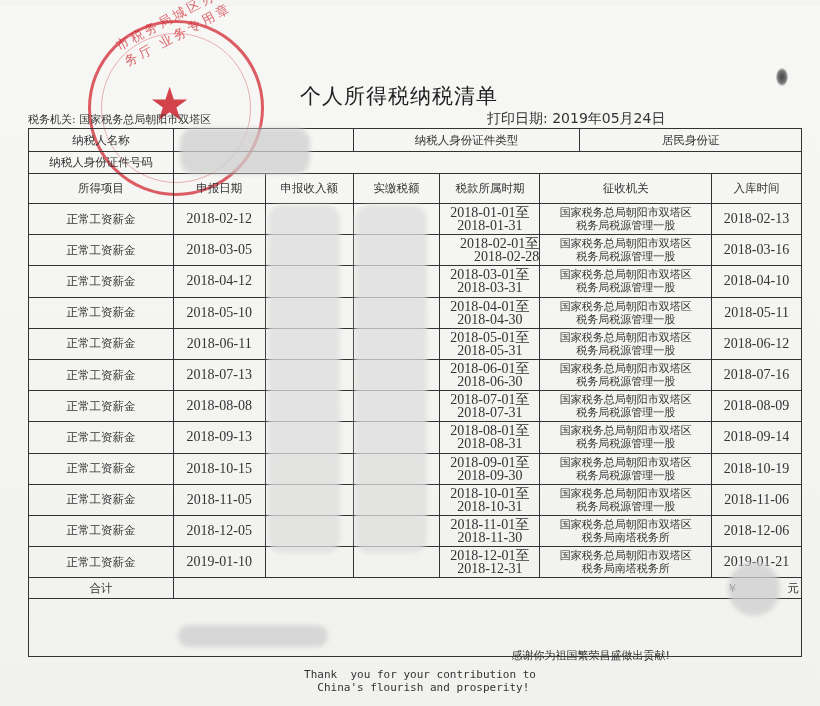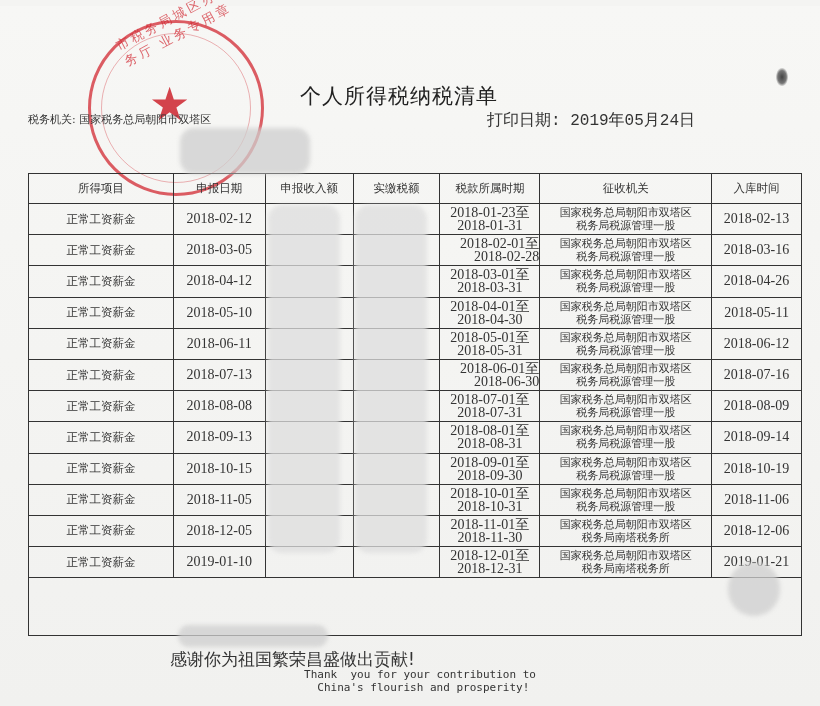--- a/index.html
+++ b/index.html
@@ -14,21 +14,21 @@
     background:linear-gradient(180deg,#f7f7f5 0%,#f1f1ef 100%);
   }
   .title {
     position:absolute; left:300px; top:82px; font-size:21px; letter-spacing:1px;
     font-family:"DejaVu Serif", serif; color:#222;
   }
   .office {
     position:absolute; left:28px; top:112px; font-size:11px; color:#333;
   }
   .printdate {
-    position:absolute; left:487px; top:110px; font-size:16px; color:#333;font-family:Liberation Mono, monospace;
+    position:absolute; left:487px; top:110px; font-size:14px; color:#333;
   }
   .speck {
     position:absolute; left:776px; top:68px; width:12px; height:18px;
     background:radial-gradient(ellipse at center,#444 0%,#777 50%,transparent 75%);
     border-radius:40%;
   }
   .grid {
     position:absolute; border-collapse:collapse; font-size:11.5px; color:#333;
   }
   .grid td { border:1.5px solid #333; text-align:center; padding:0; }
@@ -46,21 +46,21 @@
     position:absolute; left:10px; top:10px; right:10px; bottom:10px;
     border:1px solid rgba(210,40,50,.35); border-radius:50%;
   }
   .seal .star {
     position:absolute; left:58px; top:58px; font-size:46px; color:rgba(205,35,45,.85); line-height:1;
   }
   .seal .arc {
     position:absolute; left:22px; top:16px; font-size:13px; color:rgba(210,40,50,.7);
     letter-spacing:3px; transform:rotate(-28deg); transform-origin:left top;
   }
-  .thanks { position:absolute; left:170px; top:648px; width:500px; text-align:left; font-size:17px; color:#333; }
+  .thanks { position:absolute; left:170px; top:648px; width:500px; text-align:right; font-size:11px; color:#333; }
   .thanks-en { position:absolute; left:170px; top:668px; width:500px; text-align:center;
     font-family:"DejaVu Sans Mono", monospace; font-size:11px; line-height:13px; color:#333; white-space:pre; }
 </style>
 </head>
 <body>
 
 <div class="paper"></div>
 
 <div class="seal">
   <div class="inner"></div>
@@ -75,20 +75,30 @@
 <div class="printdate">打印日期: 2019年05月24日</div>
 
 <table class="grid" style="left:28px; top:128px; width:774px;">
   <colgroup>
       <col style="width:145px">
       <col style="width:180px">
       <col style="width:227px">
       <col style="width:222px">
     </colgroup>
   <tbody>
+      <tr style="height:23px">
+    <td>纳税人名称</td>
+    <td></td>
+    <td>纳税人身份证件类型</td>
+    <td>居民身份证</td>
+  </tr>
+  <tr style="height:22px">
+    <td>纳税人身份证件号码</td>
+    <td colspan="3"></td>
+  </tr>
 </tbody>
   </table>
 
 <table class="grid" id="main-table" style="left:28px; top:173px; width:774px;border-radius:23px;">
   <colgroup>
     <col style="width:145px">
       <col style="width:92px">
       <col style="width:88px">
       <col style="width:87px">
     <col style="width:100px">
@@ -106,21 +116,21 @@
     <td>入库时间</td>
   </tr>
   </tbody>
     <tbody id="rows">
       <tr style="height: 31.2px;">
         <td>正常工资薪金</td>
         <td class="mono">2018-02-12</td>
         <td class="mono"></td>
         <td class="mono"></td>
         <td class="mono" style="line-height: 13px;">
-          <div>2018-01-23至</div>
+          <div>2018-01-01至</div>
           <div>2018-01-31</div>
         </td>
         <td style="line-height: 13px; font-size: 11px;">
           <div>国家税务总局朝阳市双塔区</div>
           <div>税务局税源管理一股</div>
         </td>
         <td class="mono">2018-02-13</td>
       </tr>
       <tr style="height: 31.2px;">
         <td>正常工资薪金</td>
@@ -143,21 +153,21 @@
         <td class="mono"></td>
         <td class="mono"></td>
         <td class="mono" style="line-height: 13px;">
           <div>2018-03-01至</div>
           <div>2018-03-31</div>
         </td>
         <td style="line-height: 13px; font-size: 11px;">
           <div>国家税务总局朝阳市双塔区</div>
           <div>税务局税源管理一股</div>
         </td>
-        <td class="mono">2018-04-26</td>
+        <td class="mono">2018-04-10</td>
       </tr>
       <tr style="height: 31.2px;">
         <td>正常工资薪金</td>
         <td class="mono">2018-05-10</td>
         <td class="mono"></td>
         <td class="mono"></td>
         <td class="mono" style="line-height: 13px;">
           <div>2018-04-01至</div>
           <div>2018-04-30</div>
         </td>
@@ -180,21 +190,21 @@
           <div>国家税务总局朝阳市双塔区</div>
           <div>税务局税源管理一股</div>
         </td>
         <td class="mono">2018-06-12</td>
       </tr>
       <tr style="height: 31.2px;">
         <td>正常工资薪金</td>
         <td class="mono">2018-07-13</td>
         <td class="mono"></td>
         <td class="mono"></td>
-        <td class="mono" style="line-height: 13px; text-align: right;">
+        <td class="mono" style="line-height: 13px;">
           <div>2018-06-01至</div>
           <div>2018-06-30</div>
         </td>
         <td style="line-height: 13px; font-size: 11px;">
           <div>国家税务总局朝阳市双塔区</div>
           <div>税务局税源管理一股</div>
         </td>
         <td class="mono">2018-07-16</td>
       </tr>
       <tr style="height: 31.2px;">
@@ -282,20 +292,28 @@
           <div>2018-12-31</div>
         </td>
         <td style="line-height: 13px; font-size: 11px;">
           <div>国家税务总局朝阳市双塔区</div>
           <div>税务局南塔税务所</div>
         </td>
         <td class="mono">2019-01-21</td>
       </tr>
     </tbody>
   <tbody>
+  <tr style="height:21px">
+    <td>合计</td>
+    <td colspan="6" style="text-align:right; padding-right:2px;">
+      <span>￥</span>
+      <span style="display:inline-block; width:42px;"></span>
+      <span>元</span>
+    </td>
+  </tr>
   <tr style="height:58px">
     <td colspan="7"></td>
   </tr>
 </tbody>
   </table>
 
 <div class="thanks">感谢你为祖国繁荣昌盛做出贡献!</div>
 <div class="thanks-en">Thank  you for your contribution to
  China's flourish and prosperity!</div>
 

